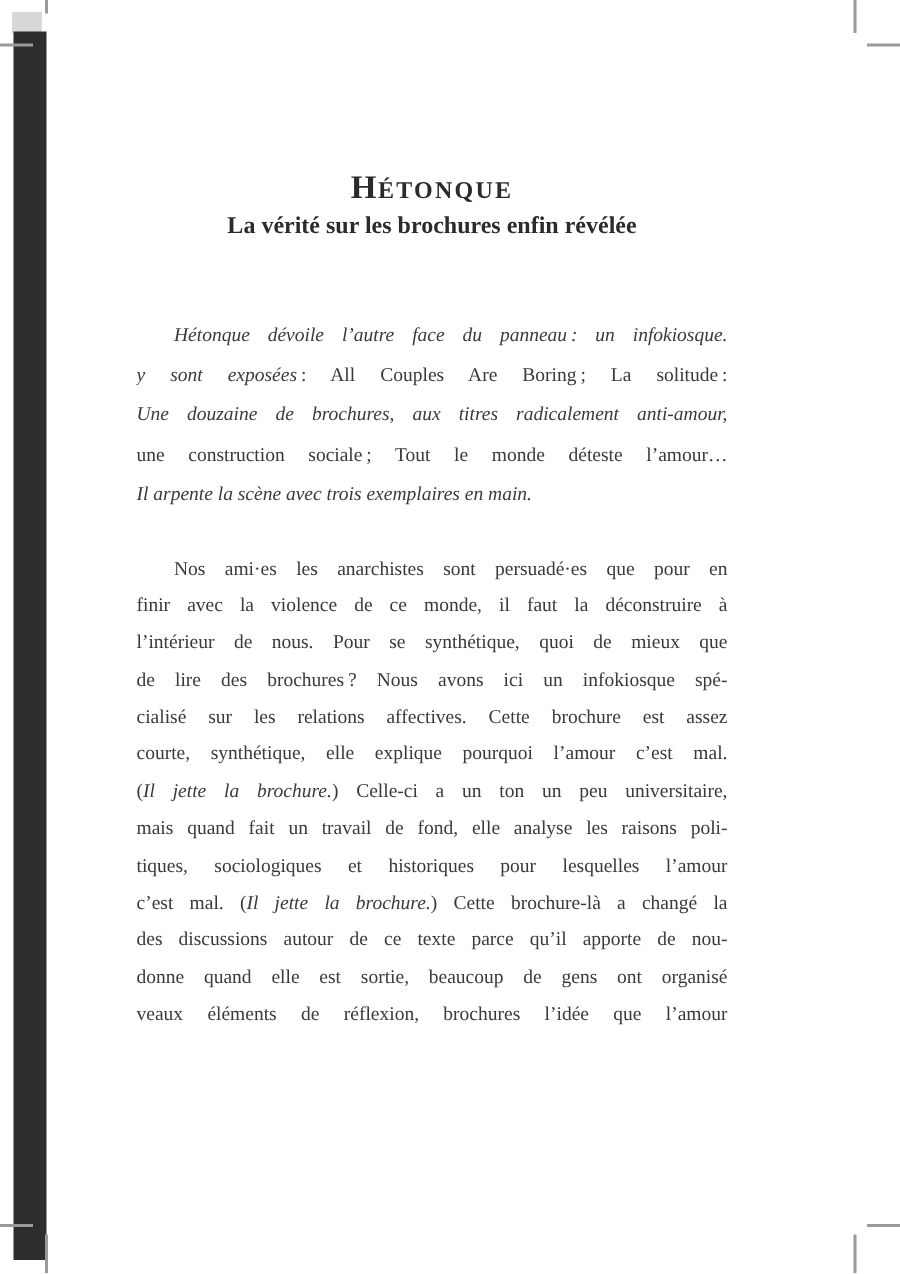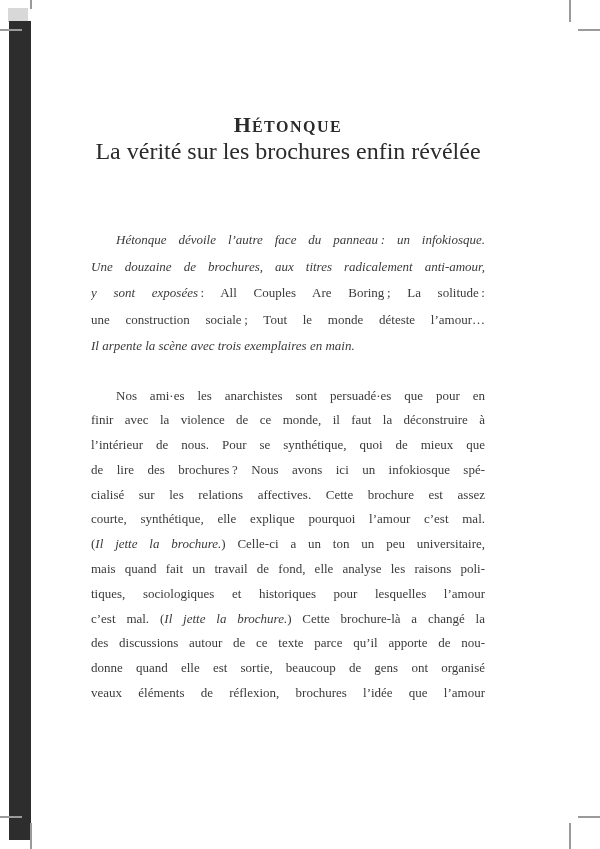--- a/index.html
+++ b/index.html
@@ -50,29 +50,29 @@
     font-weight: bold;
     color: #2b2b2b;
     line-height: 26px;
     height: 26px;
     white-space: nowrap;
   }
   .title .cap  { font-size: 22px; letter-spacing: 1px; }
   .title .smallcaps { font-size: 16px; letter-spacing: 1.5px; }
   .subtitle {
     text-align: center;
-    font-weight: normal;
+    font-weight: bold;
     color: #2b2b2b;
-    font-size: 24px;
+    font-size: 16px;
     line-height: 26px;
     height: 26px;
     white-space: nowrap;
   }
 
-  .stage { margin-top: 63px; }
+  .stage { margin-top: 46px; }
   .mono  { margin-top: 24px; }
 
   .line {
     text-align: justify;
     text-align-last: justify;
     overflow: hidden;
     font-size: 13px;
   }
   .stage .line { height: 26.5px; line-height: 26.5px; }
   .mono  .line { height: 24.8px; line-height: 24.8px; }
@@ -95,22 +95,22 @@
   <div class="mark v m-bl-v"></div>
   <div class="mark h m-br-h"></div>
   <div class="mark v m-br-v"></div>
 
   <div class="text-block">
     <div class="title"><span class="cap">H</span><span class="smallcaps">ÉTONQUE</span></div>
     <div class="subtitle">La vérité sur les brochures enfin révélée</div>
 
     <div class="stage">
         <div class="line indent"><span class="it">Hétonque dévoile l’autre face du panneau : un infokiosque.</span></div>
+        <div class="line"><span class="it">y sont exposées</span><span> : All Couples Are Boring ; La solitude :</span></div>
         <div class="line"><span class="it">Une douzaine de brochures, aux titres radicalement anti-amour,</span></div>
-        <div class="line"><span class="it">y sont exposées</span><span> : All Couples Are Boring ; La solitude :</span></div>
         <div class="line"><span>une construction sociale ; Tout le monde déteste l’amour…</span></div>
         <div class="line rag"><span class="it">Il arpente la scène avec trois exemplaires en main.</span></div>
       </div>
 
     <div class="mono">
         <div class="line indent"><span>Nos ami·es les anarchistes sont persuadé·es que pour en</span></div>
         <div class="line"><span>finir avec la violence de ce monde, il faut la déconstruire à</span></div>
         <div class="line"><span>l’intérieur de nous. Pour se synthétique, quoi de mieux que</span></div>
         <div class="line"><span>de lire des brochures ? Nous avons ici un infokiosque spé-</span></div>
         <div class="line"><span>cialisé sur les relations affectives. Cette brochure est assez</span></div>

